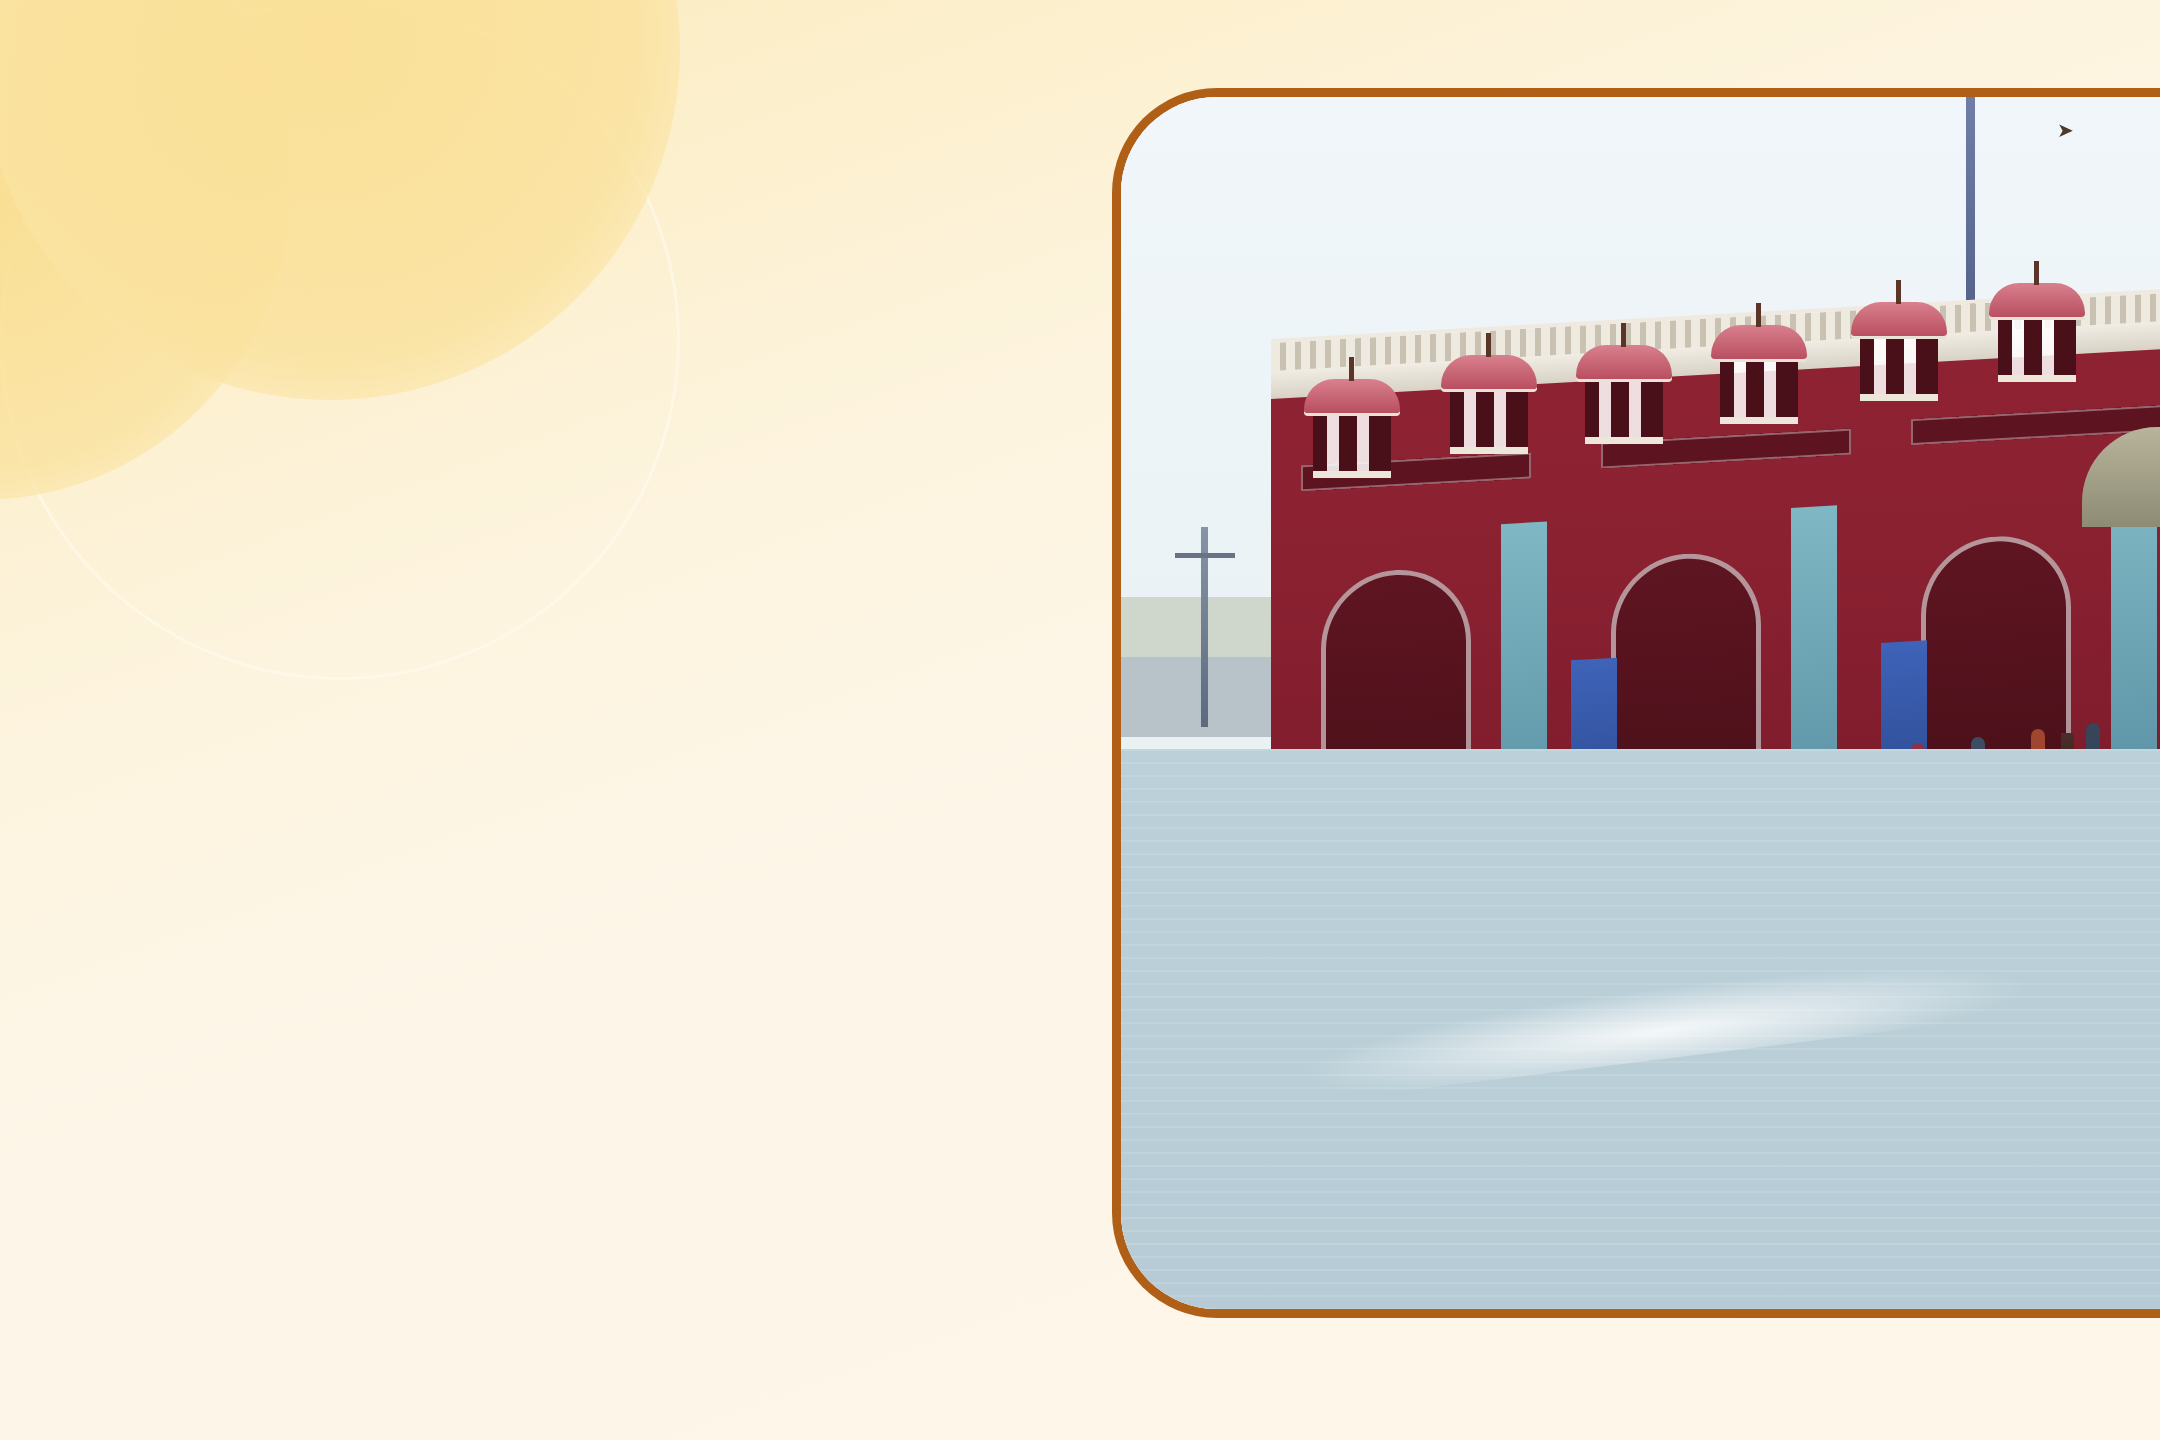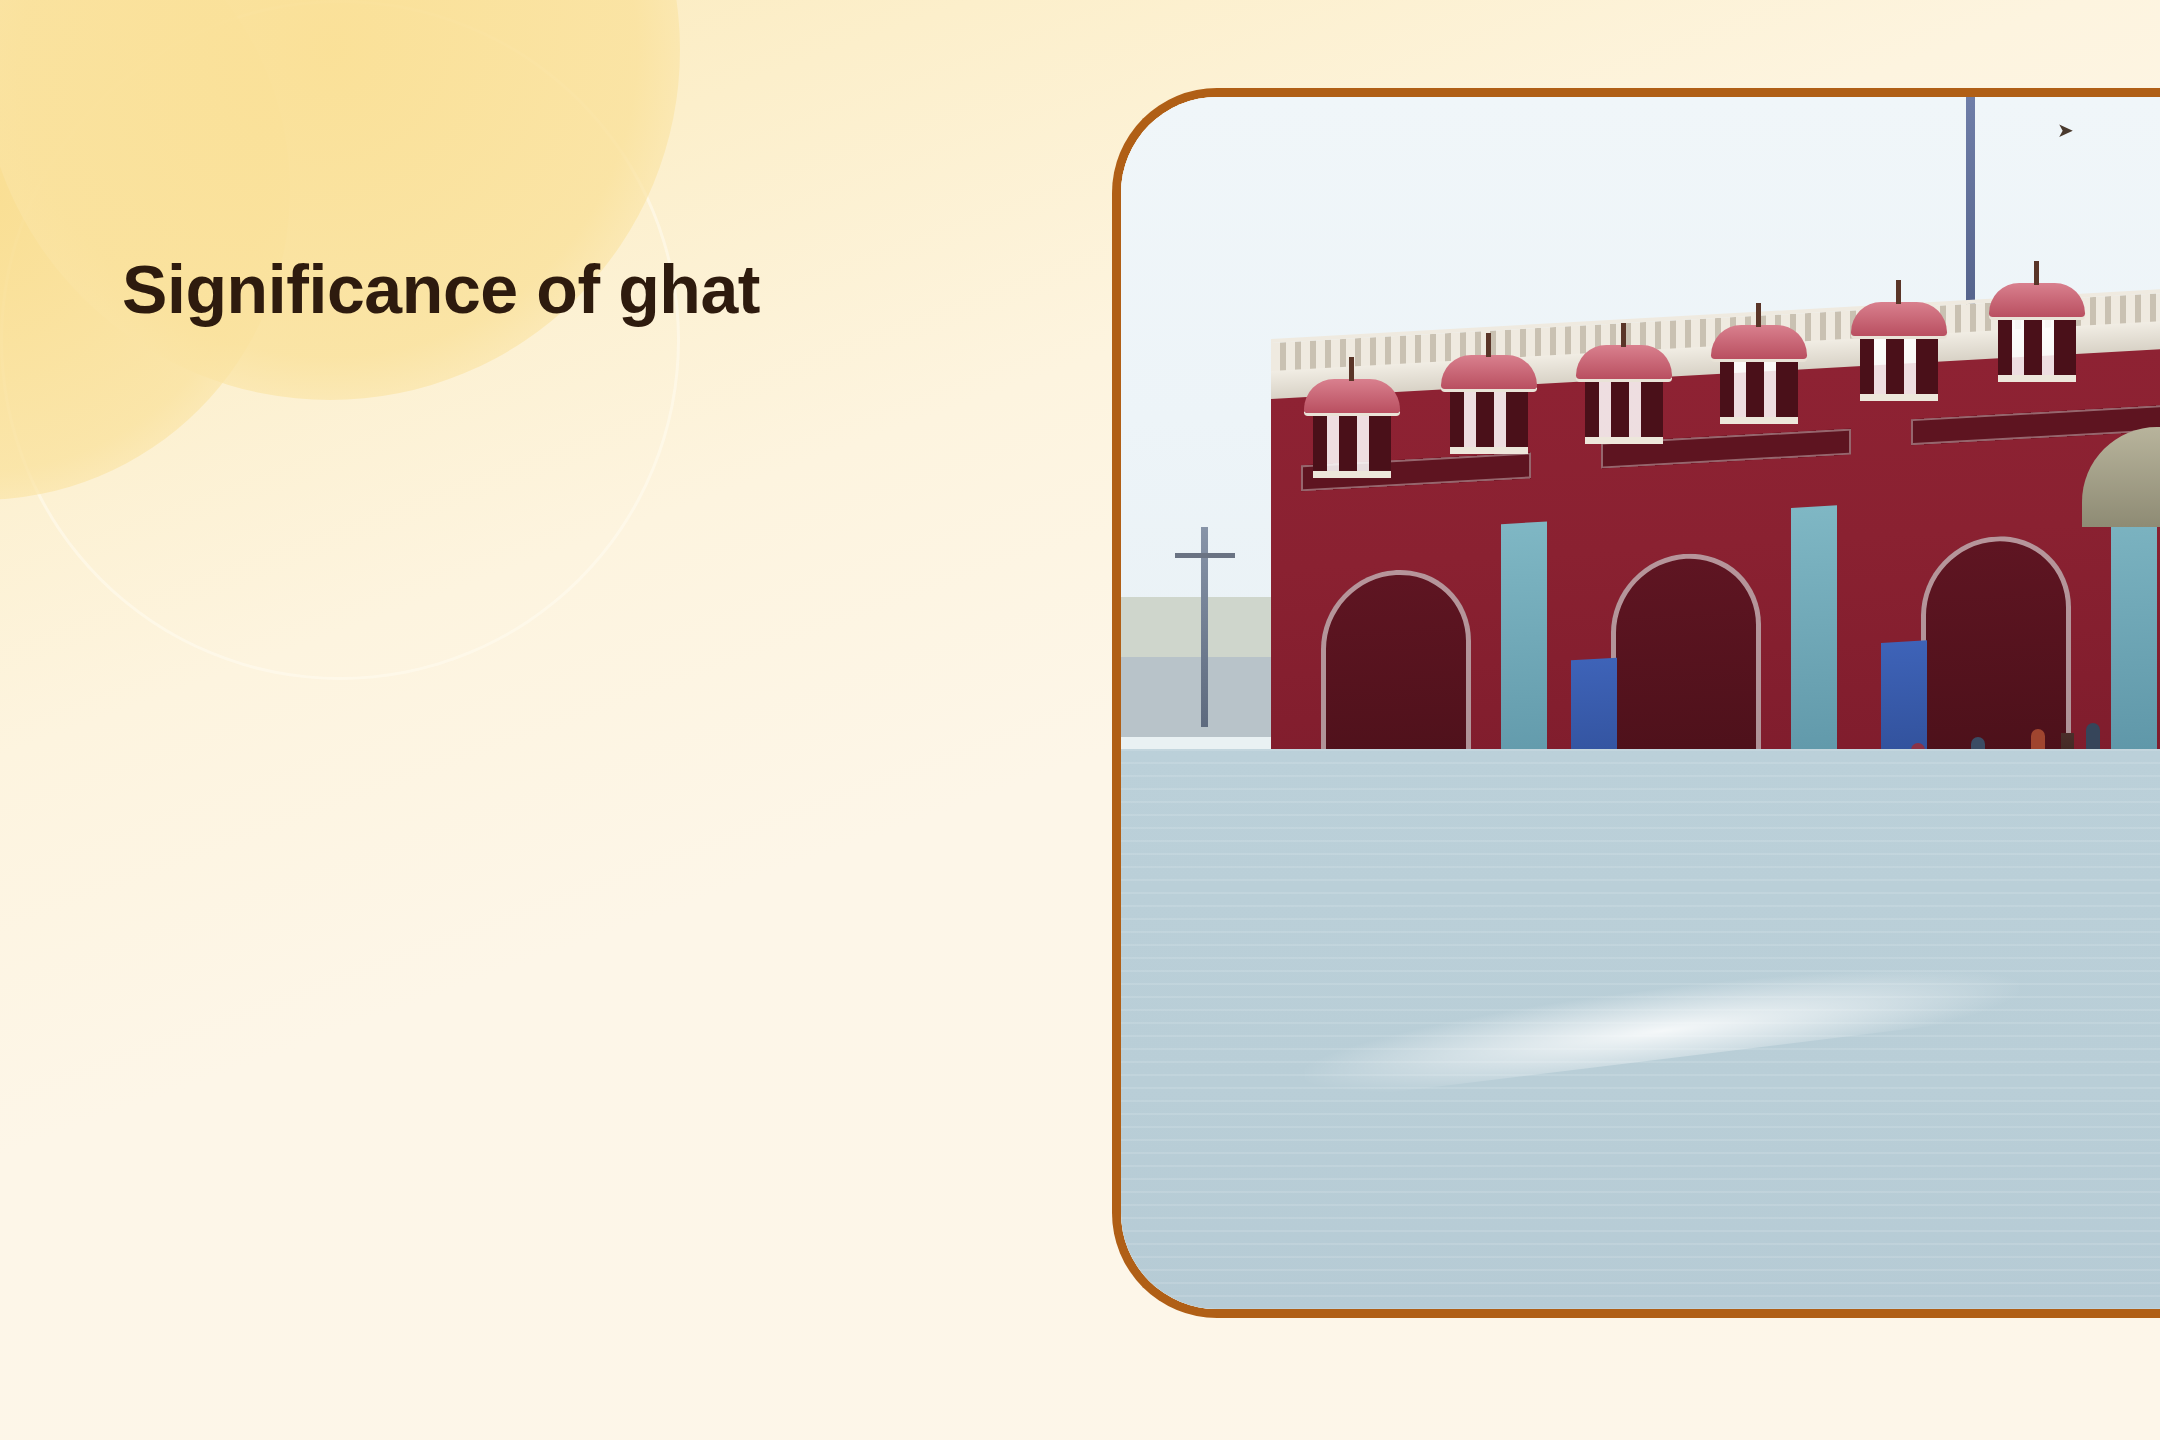--- a/index.html
+++ b/index.html
@@ -215,21 +215,20 @@
 </head>
 <body>
 
 <div id="slide">
 
   <div class="sun-glow" id="sun-small"></div>
   <div class="sun-glow" id="sun-big"></div>
   <div id="sun-ring"></div>
 
   <div id="text-col">
-    <h1 id="page-title">Significance of ghat</h1>
   </div>
 
   <div id="photo-frame">
     <div id="photo-clip">
       <div id="photo">
 
         <div class="sky"></div>
 
         <div class="flagpole" style="left:845px; top:0; height:300px;"></div>
         <div class="bird" style="left:936px; top:28px;">➤</div>

